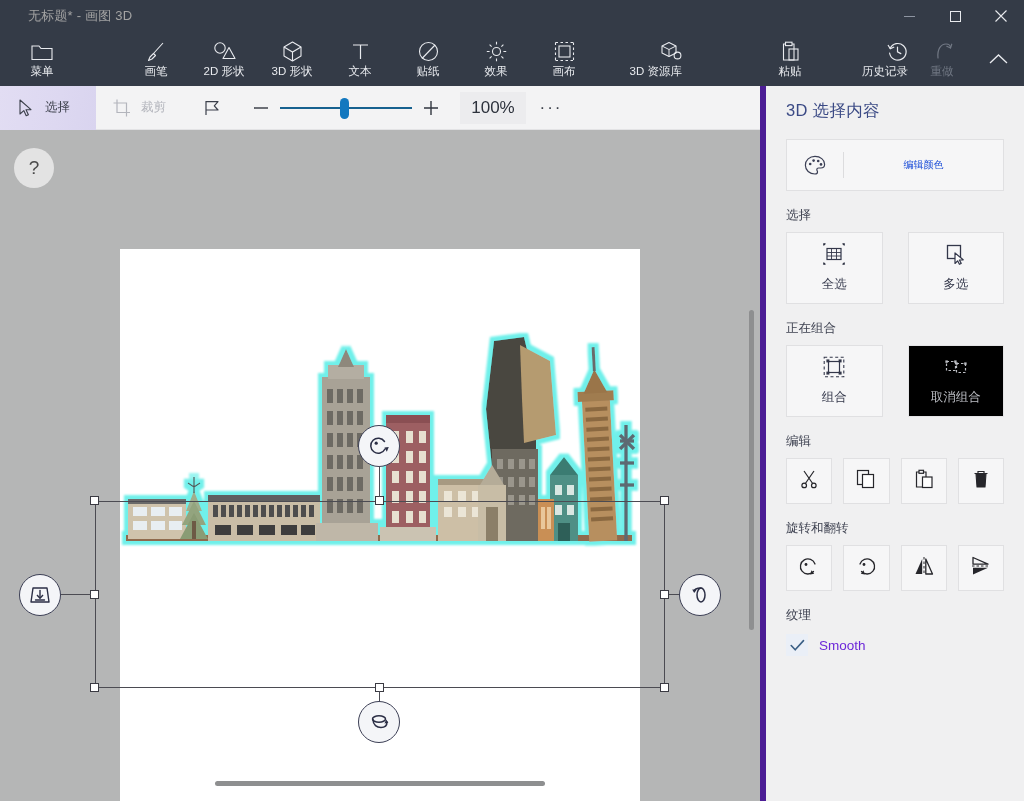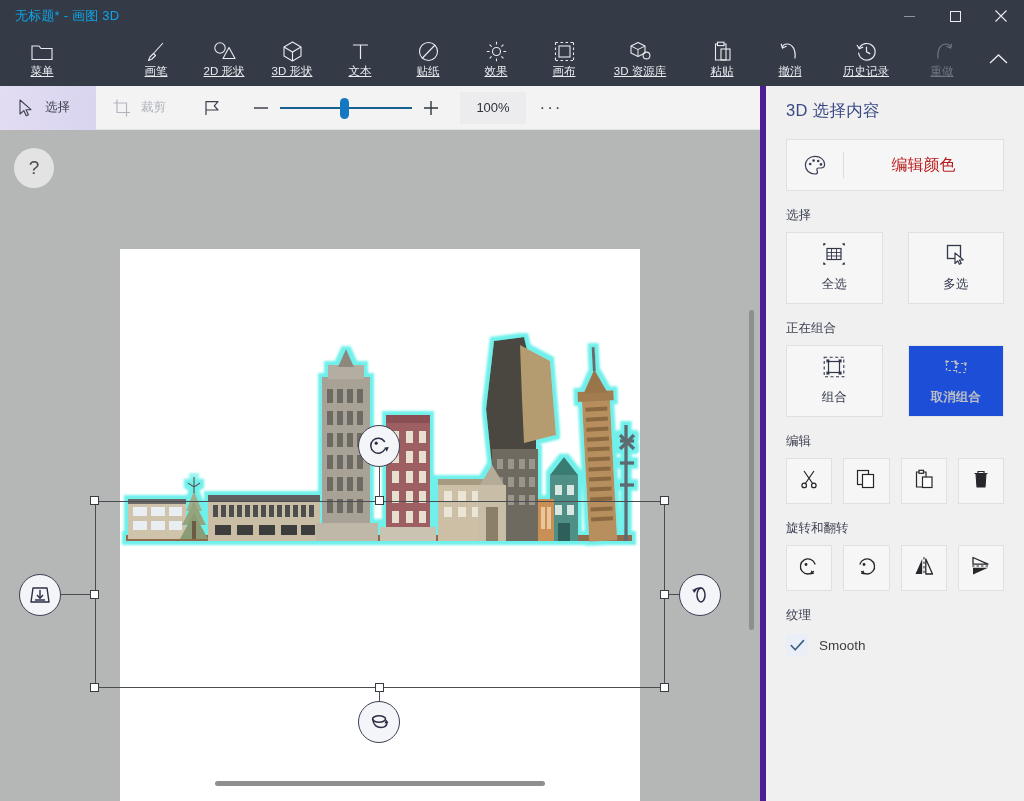--- a/index.html
+++ b/index.html
@@ -11,46 +11,46 @@
   }
   #app { position: relative; width: 1024px; height: 801px; }
 
   
   .titlebar {
     position: absolute; top: 0; left: 0; width: 1024px; height: 32px;
     background: #343b47; color: #ffffff;
     display: flex; align-items: center;
   }
   .title-text {
-    font-size: 13px; margin-left: 15px; color: #0ea5e9; letter-spacing: .2px;
+    font-size: 13px; margin-left: 28px; color: #a3a3a3; letter-spacing: .2px;
   }
   .win-controls { position: absolute; right: 0; top: 0; height: 32px; display: flex; }
   .win-btn {
     width: 46px; height: 32px; display: flex; align-items: center; justify-content: center;
     color: #e8eaee;
   }
   .win-btn.dim { color: #8e95a2; }
   .win-btn svg { display: block; }
 
   
   .ribbon {
     position: absolute; top: 32px; left: 0; width: 1024px; height: 54px;
     background: #343b47;
   }
   .ribbon-group { position: absolute; top: 0; height: 54px; display: flex; align-items: flex-start; }
   .ribbon-left  { left: 8px; }
   .ribbon-right { right: 4px; }
   .rb-item {
     width: 68px; height: 54px;
     display: flex; flex-direction: column; align-items: center; justify-content: center;
-    color: #e9ebef; gap: 3px; text-decoration: underline;
+    color: #e9ebef; gap: 3px;
   }
   .rb-item .rb-ic { height: 22px; display: flex; align-items: center; justify-content: center; }
   .rb-item .rb-lb { font-size: 11.5px; line-height: 13px; white-space: nowrap; }
-  .rb-item.wide { width: 84px; }
+  .rb-item.wide { width: 84px; align-items: flex-end; }
   .rb-item.disabled { color: #717884; }
   .rb-chev { width: 44px; height: 54px; display: flex; align-items: center; justify-content: center; color: #e9ebef; }
 
   
   .toolstrip {
     position: absolute; top: 86px; left: 0; width: 760px; height: 44px;
     background: #f3f3f4; border-bottom: 1px solid #e3e3e5;
     display: flex; align-items: center;
   }
   .ts-item {
@@ -64,21 +64,21 @@
   .ts-flag { margin-left: 14px; width: 32px; display: flex; align-items: center; justify-content: center; color: #3b3f4a; }
 
   .zoom-wrap { display: flex; align-items: center; gap: 0px; margin-left: 14px; }
   .zoom-btn { width: 38px; height: 44px; display: flex; align-items: center; justify-content: center; color: #31363f; }
   .zoom-track { position: relative; width: 132px; height: 44px; display: flex; align-items: center; }
   .zoom-line { position: absolute; left: 0; right: 0; top: 21px; height: 2px; background: #16618f; }
   .zoom-thumb { position: absolute; left: 60px; top: 12px; width: 9px; height: 21px; border-radius: 5px; background: #1378bf; }
   .zoom-pct {
     margin-left: 10px; width: 66px; height: 32px; background: #ececee;
     display: flex; align-items: center; justify-content: center;
-    color: #2d323c; font-size: 13px;
+    color: #2d323c; font-size: 17px;
   }
   .zoom-more { width: 50px; height: 44px; display: flex; align-items: center; justify-content: center; color: #3b3f4a; font-size: 17px; letter-spacing: 2px; }
 
   
   .workspace {
     position: absolute; top: 130px; left: 0; width: 760px; height: 671px;
     background: #b5b6b6; overflow: hidden;
   }
   .helpbtn {
     position: absolute; left: 14px; top: 18px; width: 40px; height: 40px; border-radius: 50%;
@@ -117,45 +117,45 @@
     padding: 0 20px;
     overflow: hidden;
   }
   .panel-title { margin-top: 14px; font-size: 16.5px; color: #3b4a85; letter-spacing: .3px; }
   .editcolor {
     margin-top: 17px; height: 52px; background: #f6f6f7; border: 1px solid #e0e0e2;
     display: flex; align-items: center;
   }
   .editcolor .ec-ic { width: 56px; display: flex; align-items: center; justify-content: center; color: #3b3f55; }
   .editcolor .ec-div { width: 1px; height: 26px; background: #dcdcde; }
-  .editcolor .ec-lb { flex: 1; text-align: center; font-size: 16px; color: #b91c1c; }
+  .editcolor .ec-lb { flex: 1; text-align: center; font-size: 10px; color: #1d4ed8; }
 
   .sec-label { margin-top: 16px; margin-bottom: 8px; font-size: 12.5px; color: #3d4150; }
 
   .btn-row { display: flex; gap: 25px; }
   .big-btn {
     flex: 1; height: 72px; background: #f6f6f7; border: 1px solid #e0e0e2;
     display: flex; flex-direction: column; align-items: center; justify-content: center; gap: 7px;
     color: #33374a;
   }
   .big-btn .bb-lb { font-size: 12.5px; }
-  .big-btn.disabled { color: #bcbec4; background: #1d4ed8; border-color: #e4e4e6; font-weight: bold; }
+  .big-btn.disabled { color: #bcbec4; background: #000000; border-color: #e4e4e6; }
 
   .icon-row { display: flex; gap: 11px; }
   .sq-btn {
     flex: 1; height: 46px; background: #f6f6f7; border: 1px solid #e0e0e2;
     display: flex; align-items: center; justify-content: center; color: #26262b;
   }
 
   .texture-row { display: flex; align-items: center; gap: 11px; margin-top: 10px; }
   .chk {
     width: 22px; height: 22px; background: #eaeff7;
     display: flex; align-items: center; justify-content: center; color: #3a5f85;
   }
-  .texture-lb { font-size: 13.5px; color: #404040; }
+  .texture-lb { font-size: 13.5px; color: #6d28d9; }
 </style>
 </head>
 <body>
 
 <div id="app">
 
   <div class="titlebar">
     <span class="title-text">无标题* - 画图 3D</span>
     <div class="win-controls">
       <div class="win-btn dim">
@@ -281,29 +281,20 @@
         <span class="rb-ic">
           <svg width="19" height="21" viewBox="0 0 19 21">
               <path d="M4.5 3 H2.5 V19 H13 V3 H11" fill="none" stroke="currentColor" stroke-width="1.1"></path>
               <rect x="4.5" y="1.2" width="6.5" height="3.4" fill="none" stroke="currentColor" stroke-width="1.1"></rect>
               <rect x="8" y="8" width="9" height="11" fill="none" stroke="currentColor" stroke-width="1.1"></rect>
             </svg>
         </span>
         <span class="rb-lb">粘贴</span>
       </div>
 
-      <div class="rb-item">
-        <span class="rb-ic">
-          <svg width="21" height="21" viewBox="0 0 21 21">
-              <path d="M15 17 C16 8 12 3 7 3 C4 3 2.5 5 2.5 7" fill="none" stroke="currentColor" stroke-width="1.2" stroke-linecap="round"></path>
-              <path d="M2.5 7 L6.2 5.3 M2.5 7 L1.3 3.2" fill="none" stroke="currentColor" stroke-width="1.2" stroke-linecap="round"></path>
-            </svg>
-        </span>
-        <span class="rb-lb">撤消</span>
-      </div>
 
       <div class="rb-item wide">
         <span class="rb-ic">
           <svg width="21" height="21" viewBox="0 0 21 21">
               <path d="M3.2 7.5 A8.3 8.3 0 1 1 2.6 12" fill="none" stroke="currentColor" stroke-width="1.2" stroke-linecap="round"></path>
               <path d="M1 4 L3.3 7.8 L7.2 6" fill="none" stroke="currentColor" stroke-width="1.2" stroke-linejoin="round"></path>
               <path d="M10.5 6 V10.8 L13.8 12.6" fill="none" stroke="currentColor" stroke-width="1.2" stroke-linecap="round"></path>
             </svg>
         </span>
         <span class="rb-lb">历史记录</span>

